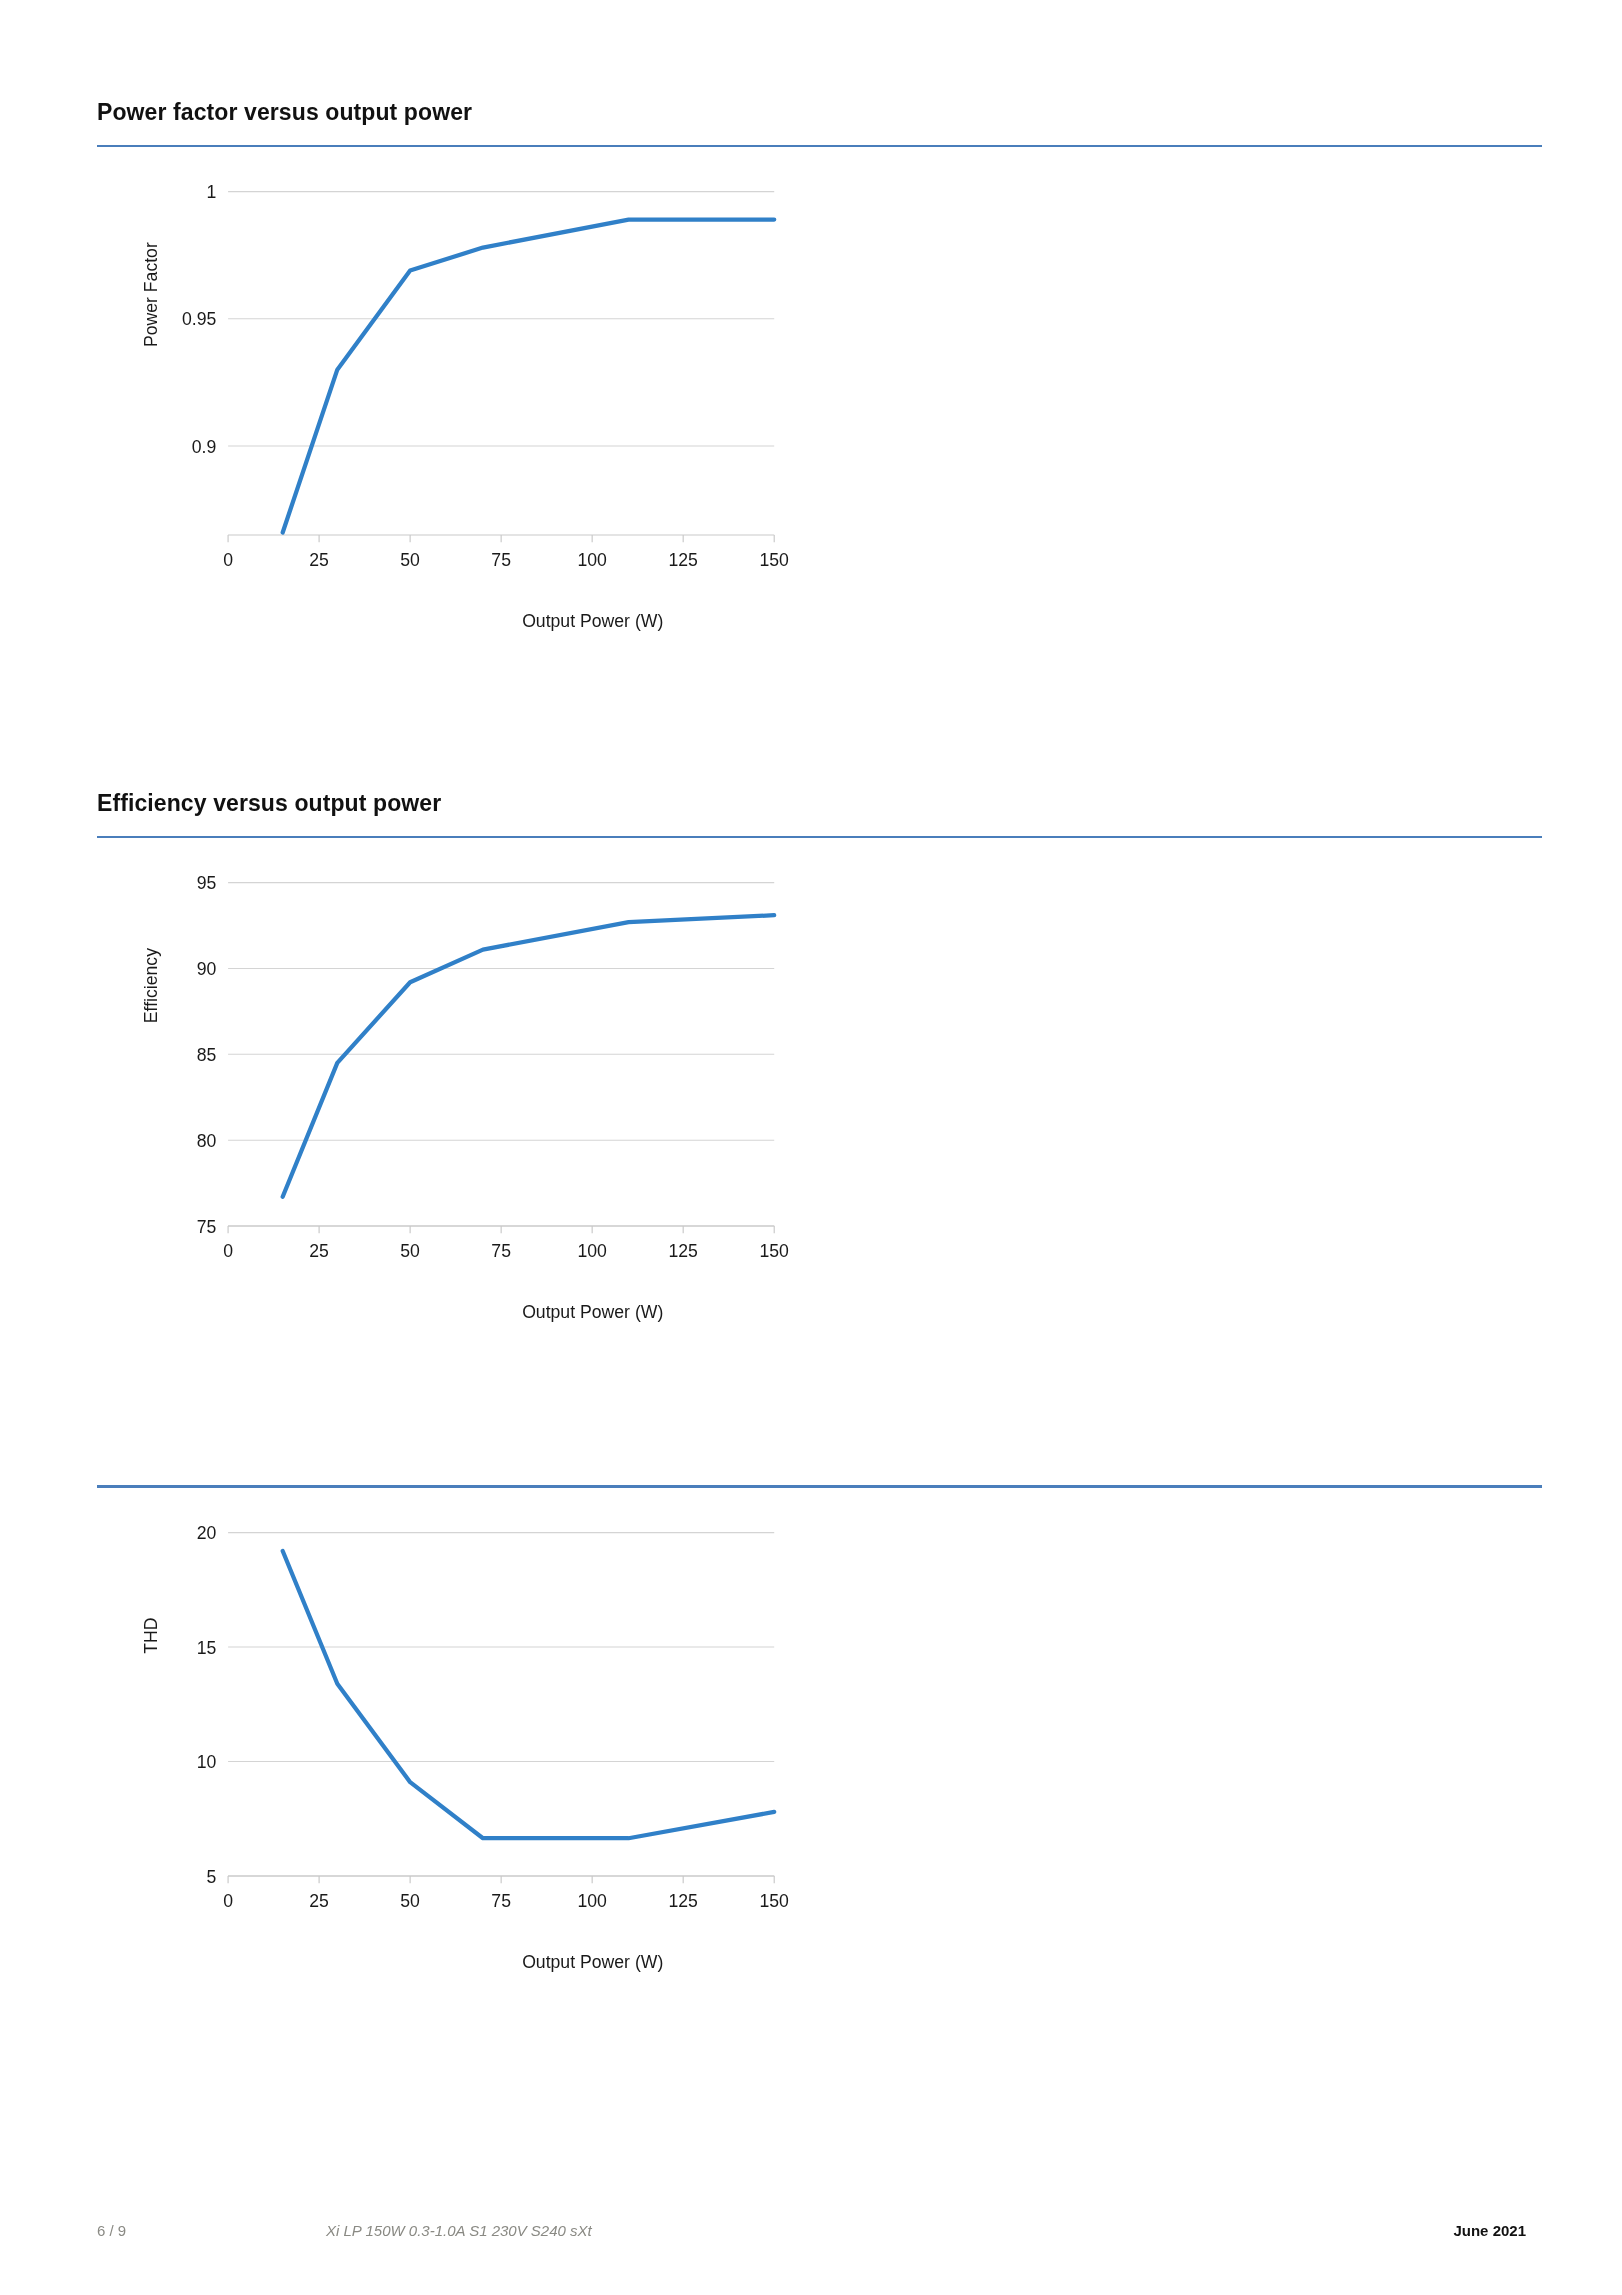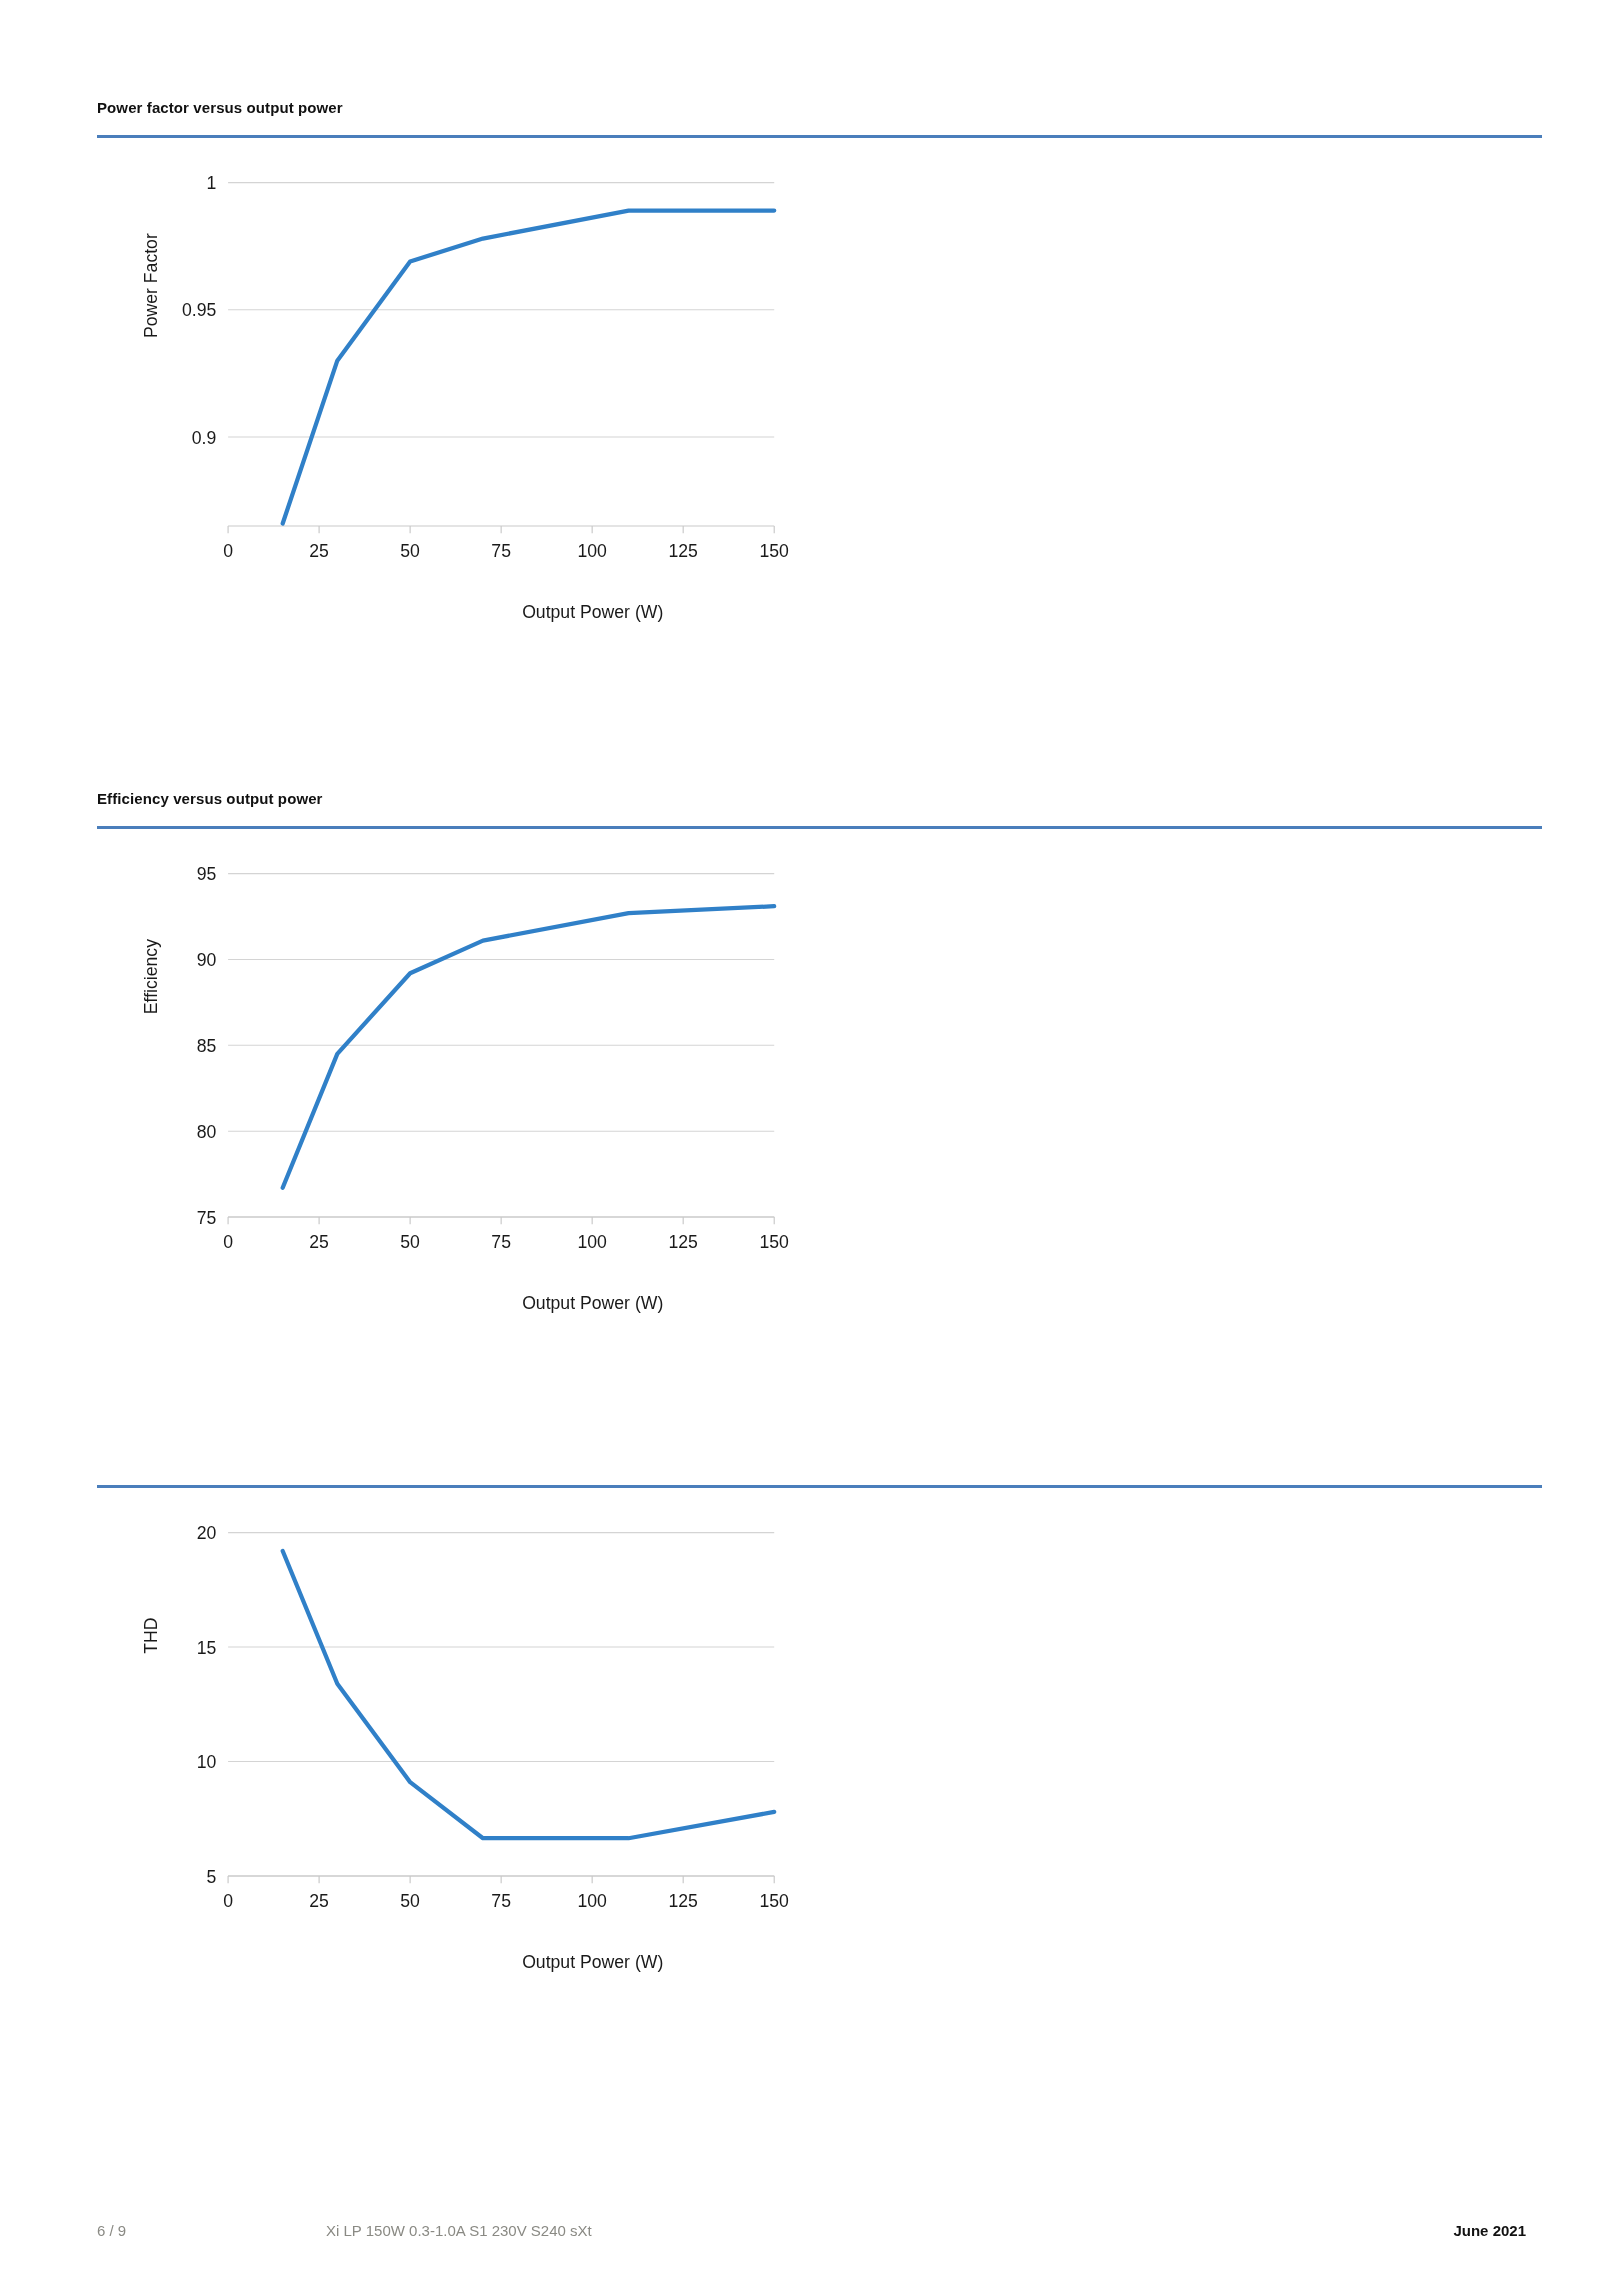--- a/index.html
+++ b/index.html
@@ -25,21 +25,21 @@
   .section {
     position: absolute;
     left: 97px;
     width: 1445px;
   }
   #section-power-factor { top: 99px; }
   #section-efficiency   { top: 790px; }
   #section-thd          { top: 1485px; }
 
   .section-title {
-    font-size: 15px;
+    font-size: 23px;
     font-weight: bold;
     letter-spacing: 0.1px;
     color: #111111;
     line-height: 1.2;
     margin: 0 0 18.3px 0;
   }
   .section-rule {
     height: 2.6px;
     background: #4A7EBB;
     width: 1445px;
@@ -97,20 +97,21 @@
   }
   .footer-page {
     position: absolute;
     left: 0;
     top: 0;
   }
   .footer-ref {
     position: absolute;
     left: 229px;
     top: 0;
+    font-style: italic;
   }
   .footer-date {
     position: absolute;
     right: 0;
     top: 0;
     color: #111111;
     text-align: right;
     font-weight: bold;
   }
 </style>

